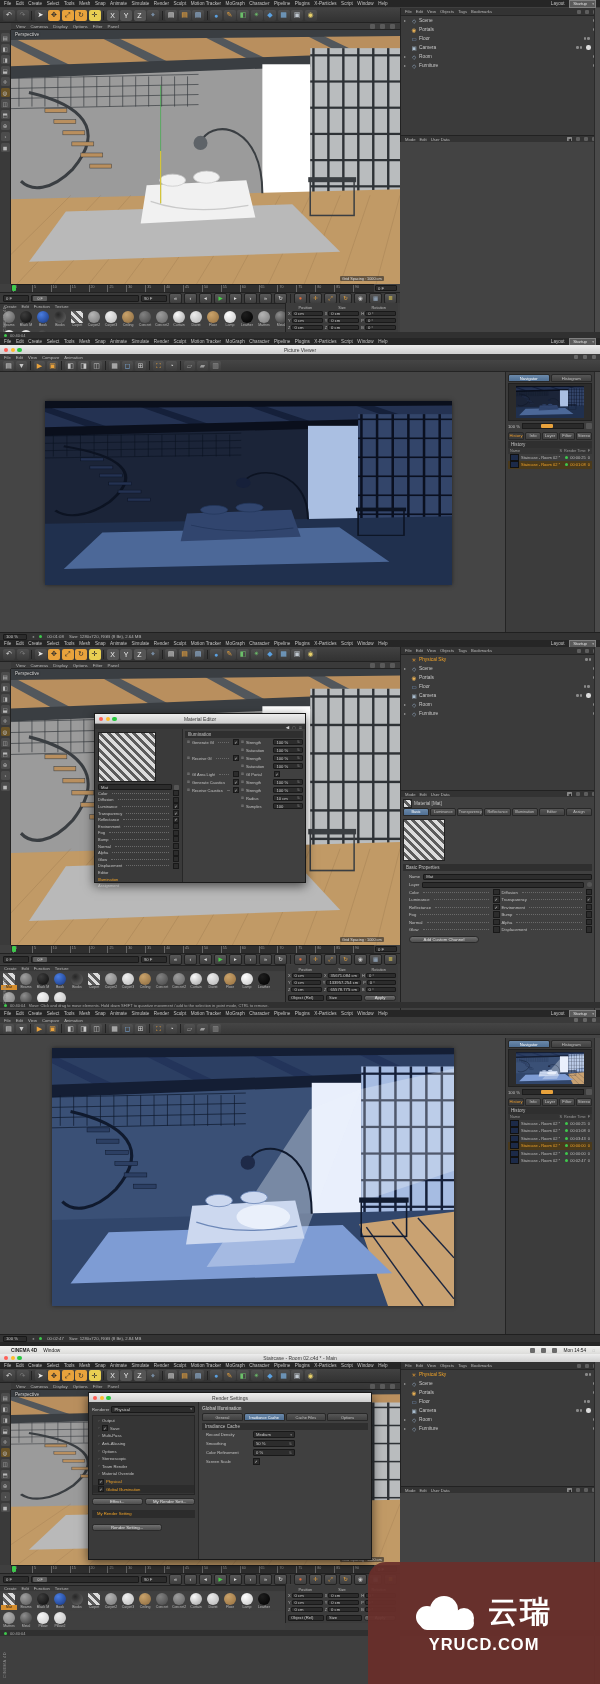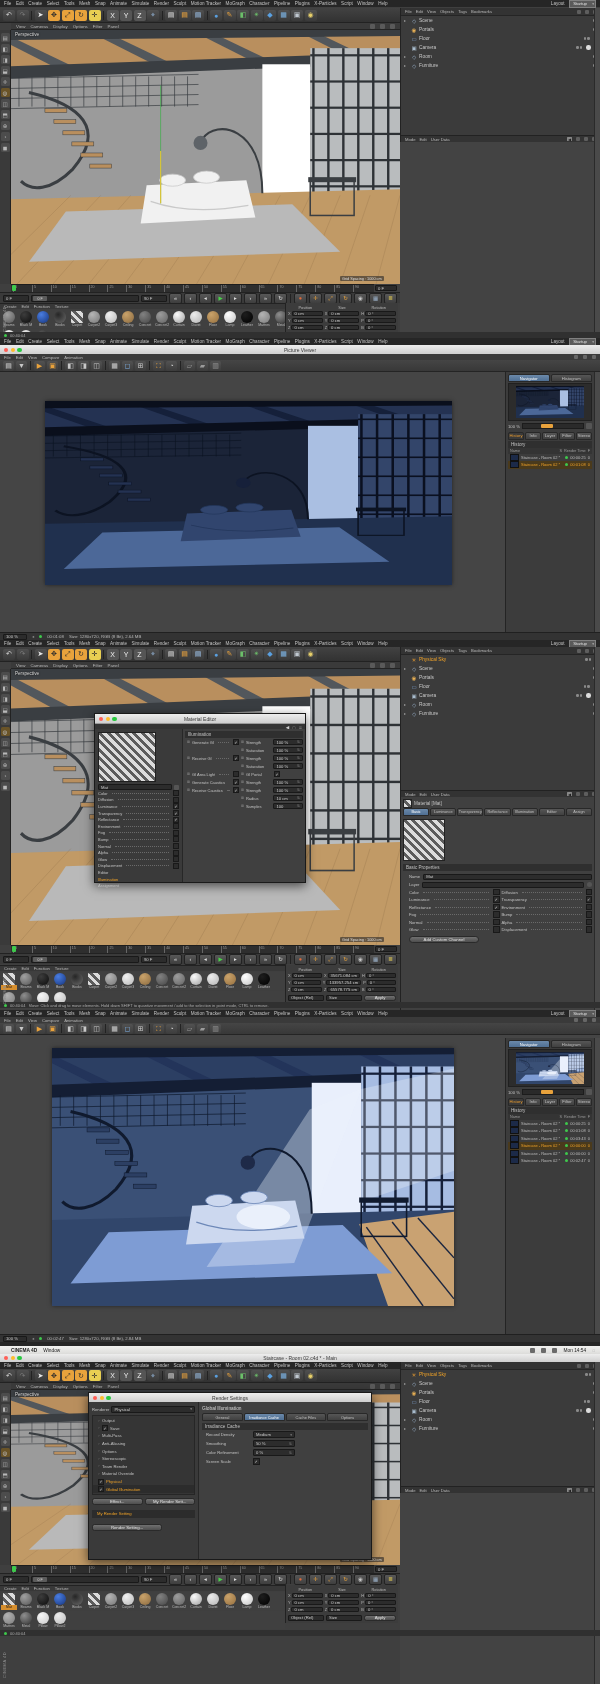--- a/index.html
+++ b/index.html
@@ -2395,13 +2395,25 @@
           </div>
           <div class="row" style="height: 9px; gap: 3px; padding-left: 4px;">
             <div style="width: 44px; white-space: nowrap; overflow: hidden;">Screen Scale</div>
             <div class="check">✓</div>
           </div>
         </div>
       </div>
       <div class="vtext" style="left: 2px; top: 332px;">CINEMA 4D</div>
     </div>
 
+  <div id="wm">
+    <div class="wmrow">
+      <div class="wmcloud">
+        <i style="left:0;bottom:2px;width:22px;height:22px"></i>
+        <i style="left:14px;top:0;width:28px;height:28px"></i>
+        <i style="left:38px;bottom:2px;width:20px;height:20px"></i>
+        <b></b>
+      </div>
+      <div class="wmbrand">云瑞</div>
+    </div>
+    <div class="wmsite">YRUCD.COM</div>
+  </div>
 </div>
 
 </body></html>

